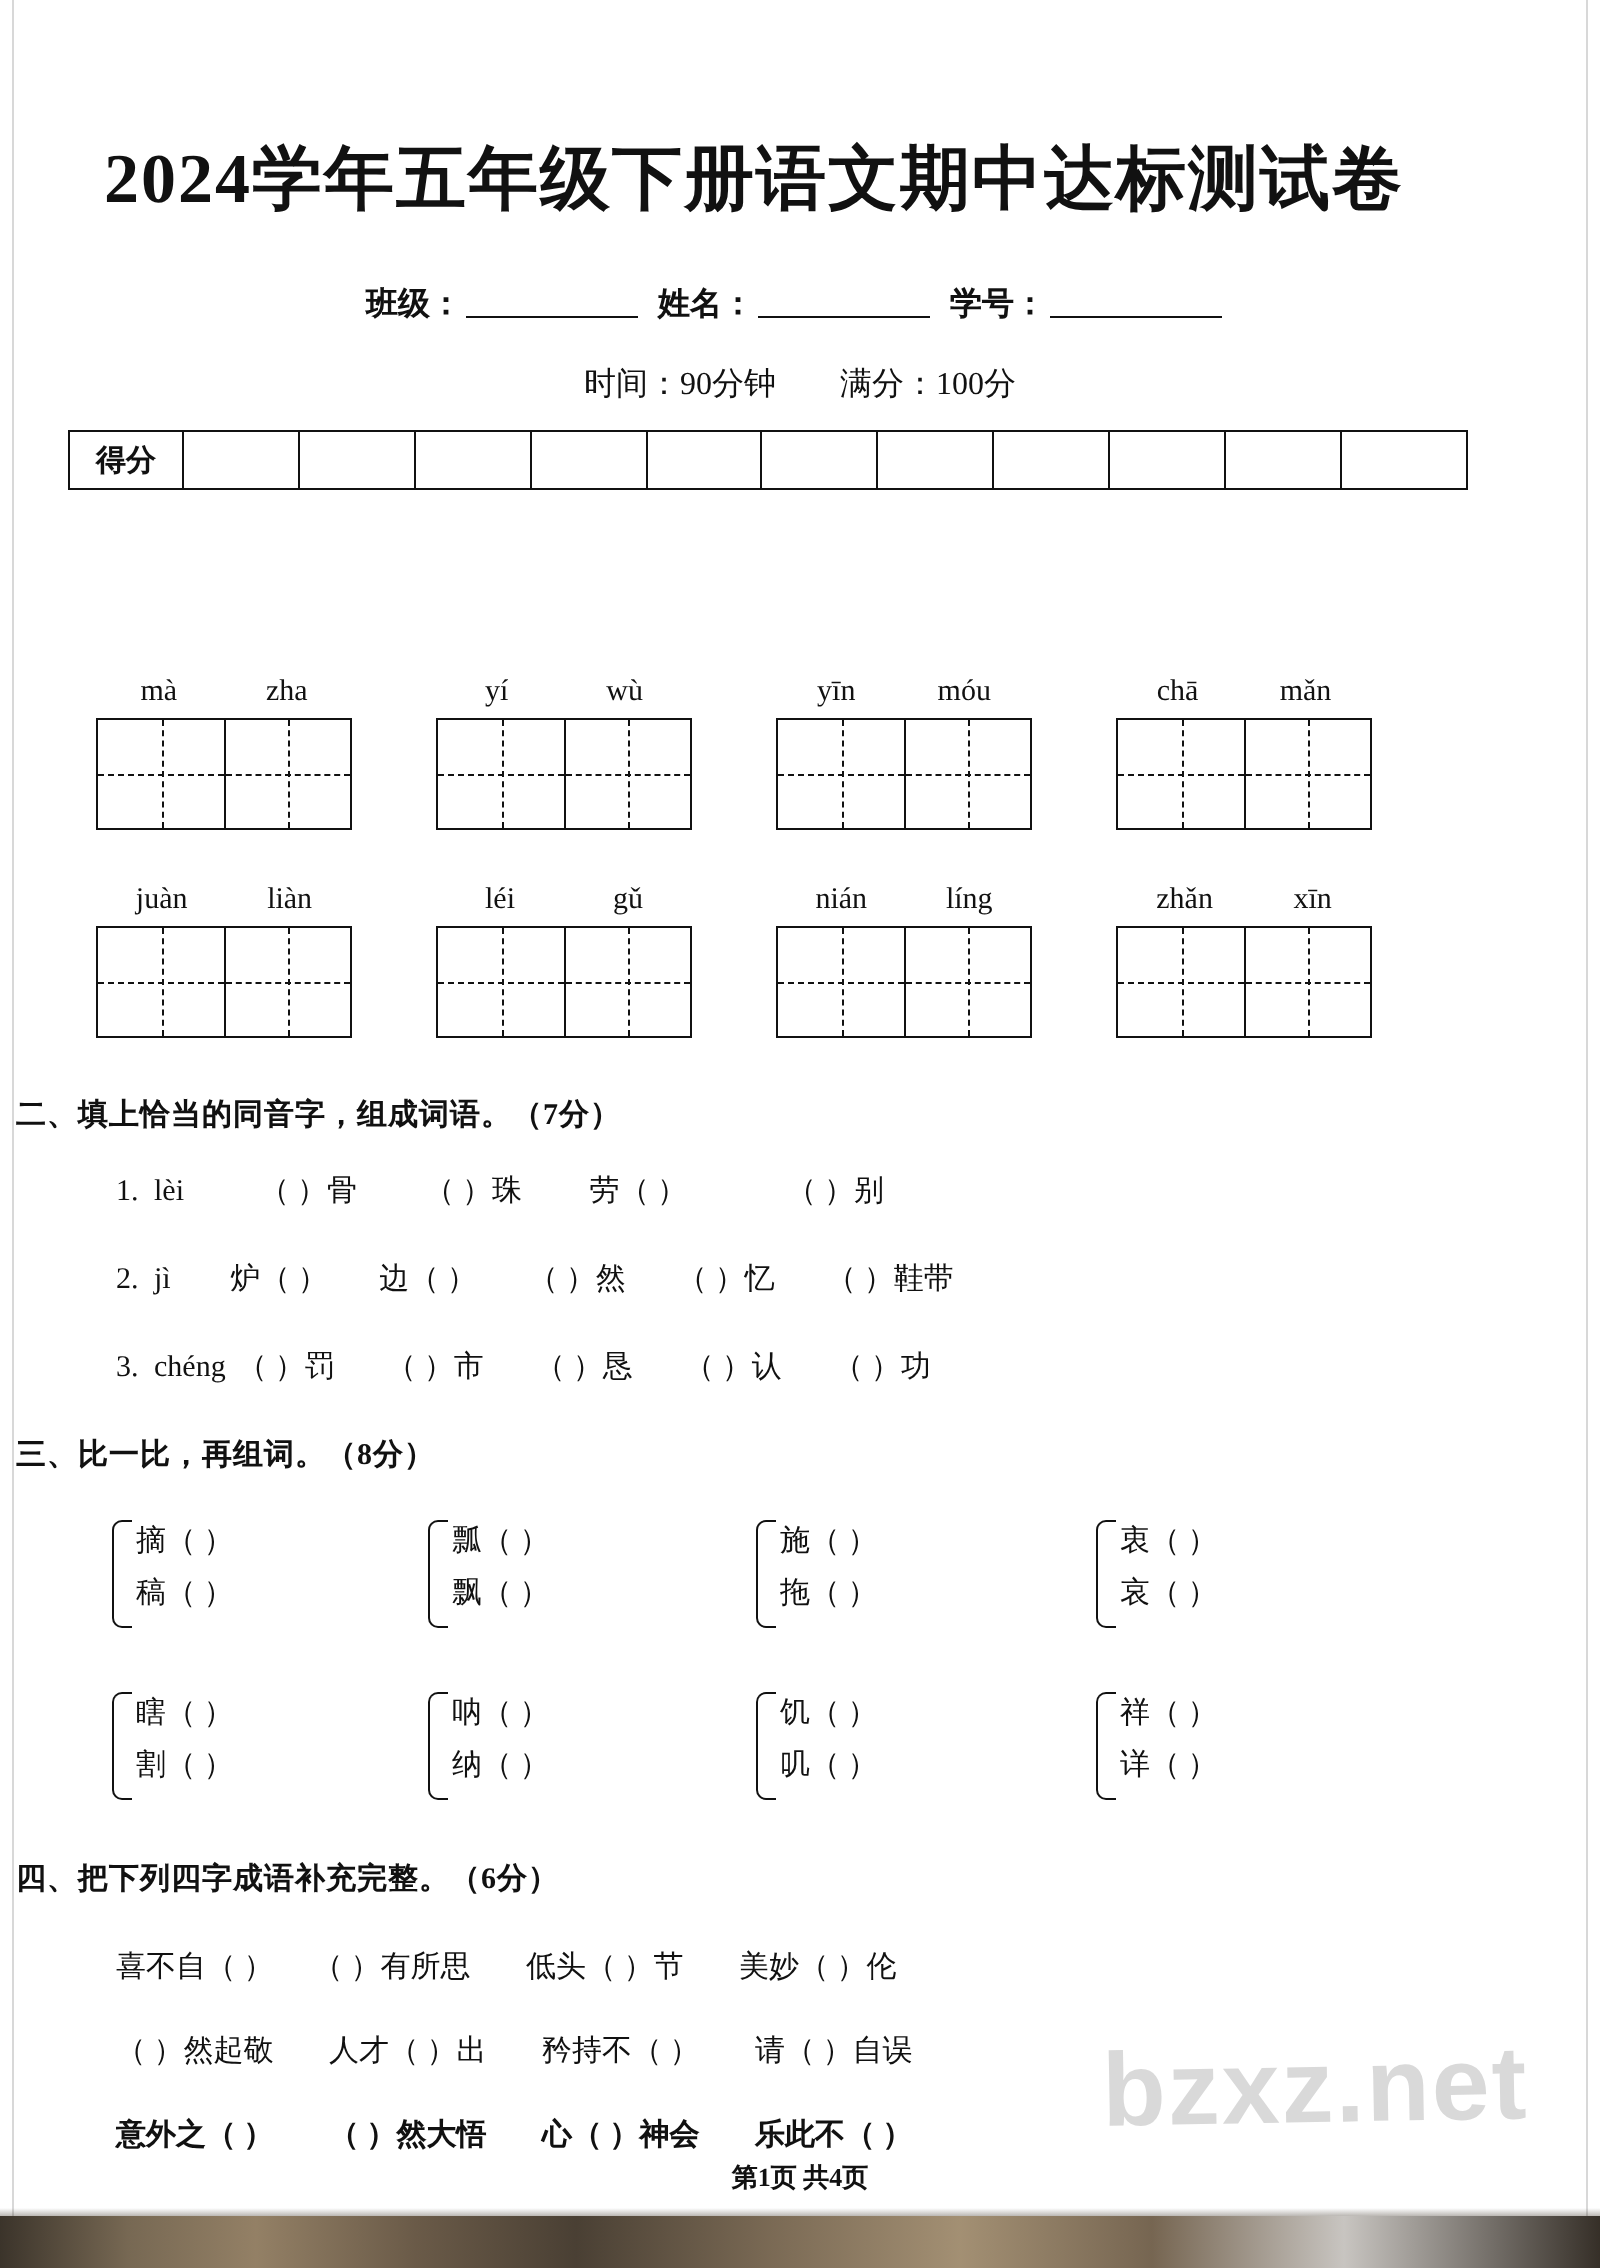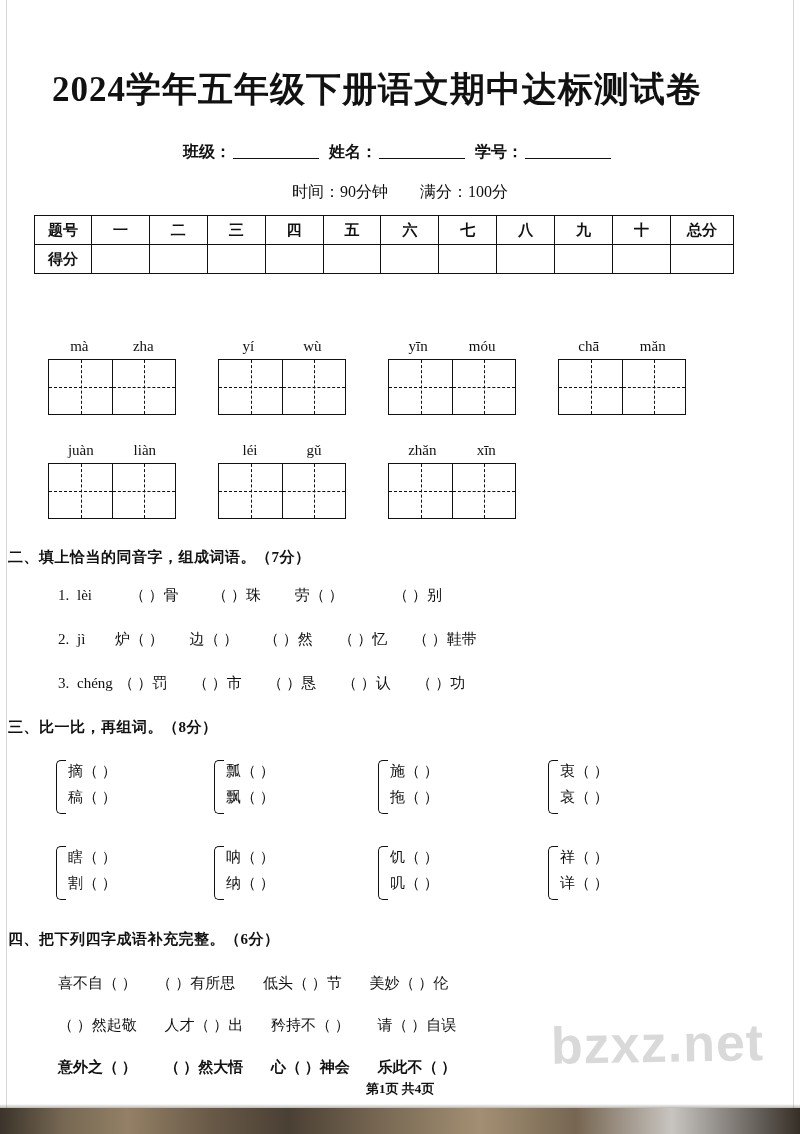--- a/index.html
+++ b/index.html
@@ -150,34 +150,20 @@
     <span class="lab cn">学号：</span><span class="blank-ul"></span>
   </div>
 
   <div class="time-line">
     <span class="cn">时间：90分钟</span>
     <span class="cn">满分：100分</span>
   </div>
 
   <table class="score">
     <tbody>
-        <tr class="row1">
-      <td class="head cn">题号</td>
-      <td class="cn">一</td>
-      <td class="cn">二</td>
-      <td class="cn">三</td>
-      <td class="cn">四</td>
-      <td class="cn">五</td>
-      <td class="cn">六</td>
-      <td class="cn">七</td>
-      <td class="cn">八</td>
-      <td class="cn">九</td>
-      <td class="cn">十</td>
-      <td class="total cn">总分</td>
-    </tr>
     <tr class="row2">
       <td class="head cn">得分</td>
       <td></td>
       <td></td>
       <td></td>
       <td></td>
       <td></td>
       <td></td>
       <td></td>
       <td></td>
@@ -243,20 +229,30 @@
         </div>
         <div class="tzg">
             <div class="half"></div>
             <div class="half"></div>
           </div>
       </div>
       <div class="cellpair">
         <div class="py-label">
           <span>léi</span>
           <span>gǔ</span>
+        </div>
+        <div class="tzg">
+            <div class="half"></div>
+            <div class="half"></div>
+          </div>
+      </div>
+      <div class="cellpair">
+        <div class="py-label">
+          <span>nián</span>
+          <span>líng</span>
         </div>
         <div class="tzg">
             <div class="half"></div>
             <div class="half"></div>
           </div>
       </div>
       <div class="cellpair" style="margin-right:0;">
         <div class="py-label">
           <span>zhǎn</span>
           <span>xīn</span>

